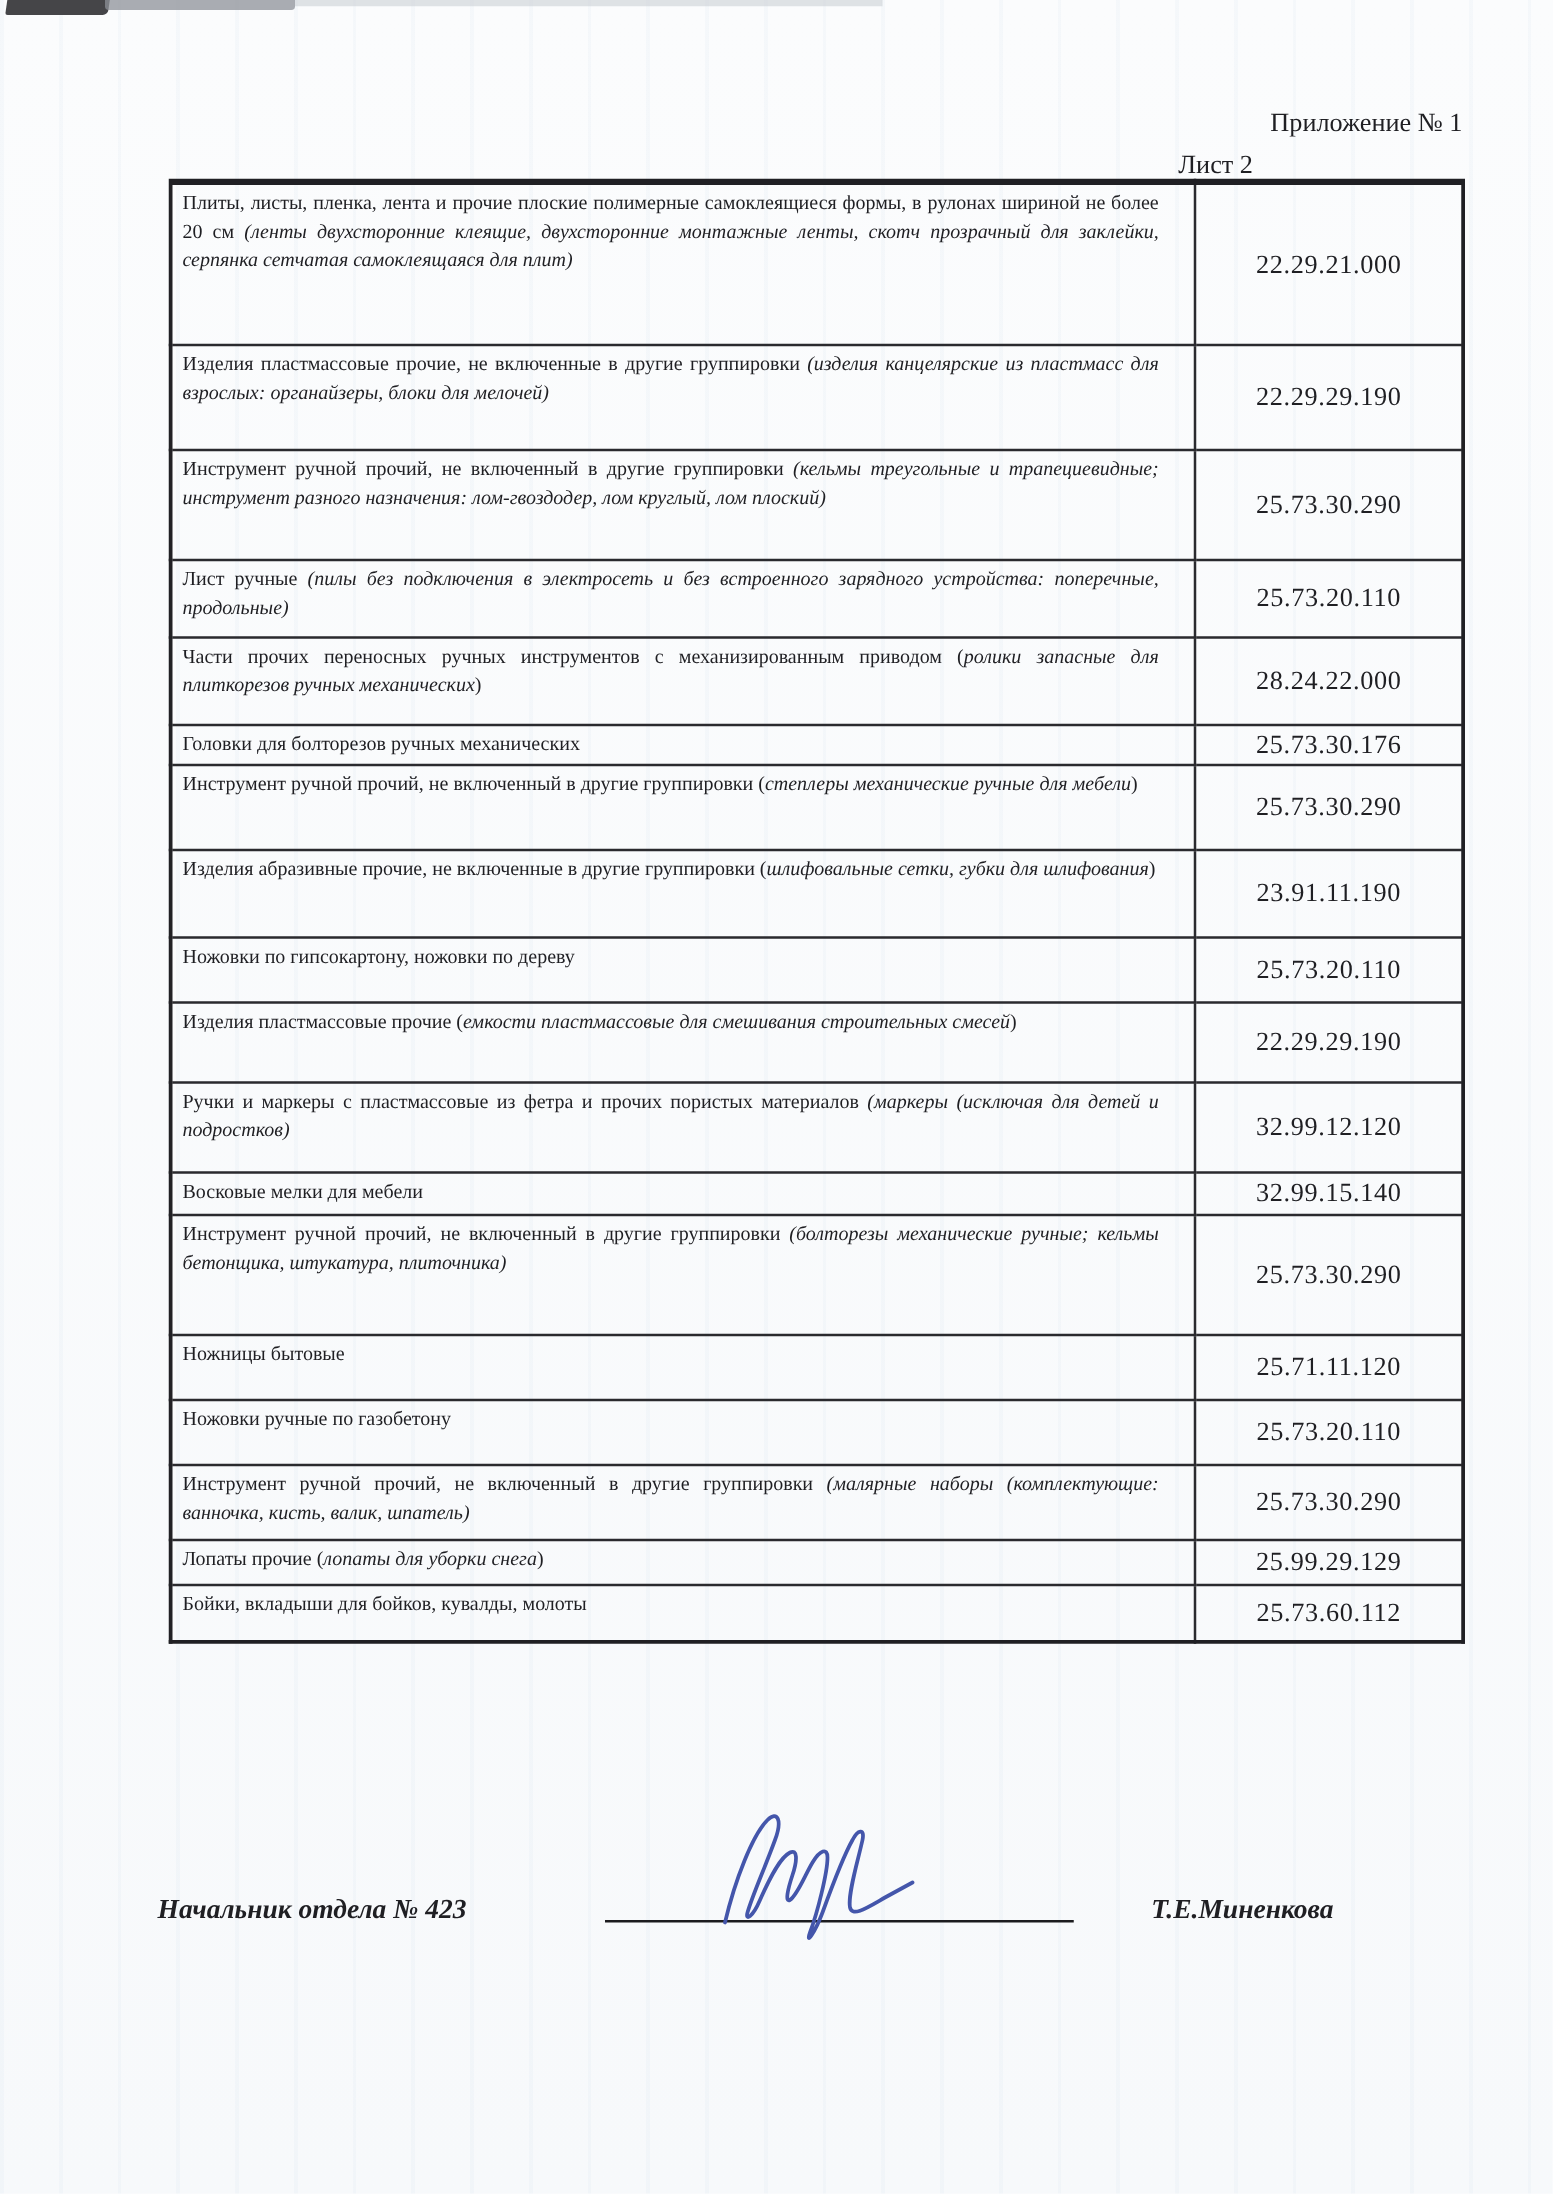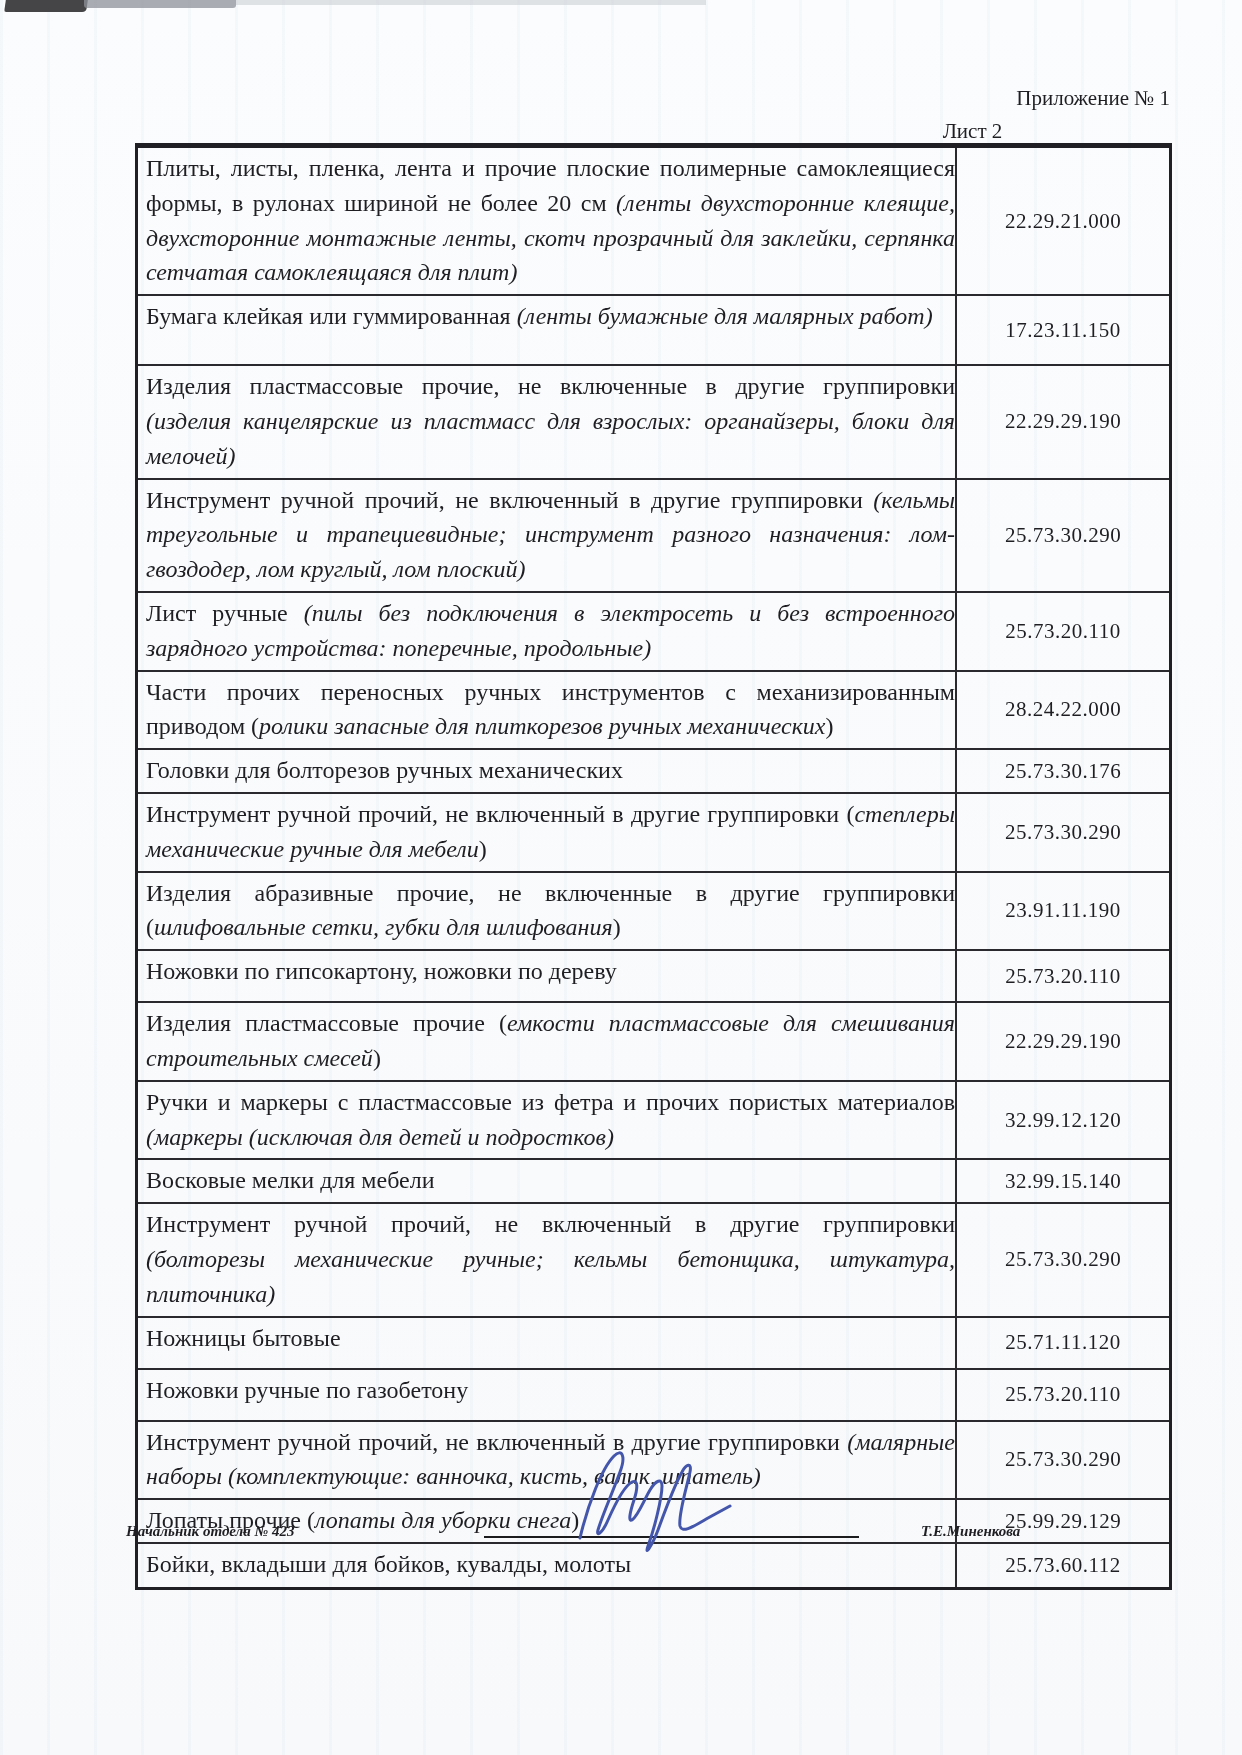--- a/index.html
+++ b/index.html
@@ -30,34 +30,34 @@
 
   table.main{
     position:absolute;left:135px;top:143px;
     width:1037px;border-collapse:collapse;
     border:3px solid #202024;border-top-width:5px;
     background:transparent;
   }
   td{border:2px solid #2a2a2e;}
   td.name-cell{
     vertical-align:top;
-    padding:3px 0 4px 8px;
-    font-size:24px;line-height:1.45;
+    padding:3px 28px 4px 8px;
+    font-size:16px;line-height:1.45;
     text-align:justify;
   }
   td.name-cell .it{font-style:italic;}
   td.code-cell{
     width:200px;text-align:center;vertical-align:middle;
     font-size:21px;letter-spacing:.5px;white-space:nowrap;
     padding:2px 6px;
   }
 
   .signature-row{
     position:absolute;left:126px;top:1448px;width:1000px;height:120px;
-    font-size:15px;font-weight:bold;font-style:italic;
+    font-size:22px;font-weight:bold;font-style:italic;
   }
   .sig-label{position:absolute;left:0;bottom:28px;}
   .sig-line{
     position:absolute;left:358px;bottom:30px;width:375px;height:2px;
     background:#1c1c1f;
   }
   .sig-ink{position:absolute;left:78px;bottom:-14px;width:220px;height:110px;overflow:visible;}
   .sig-ink path{stroke:var(--ink,#4456ab);stroke-width:3;fill:none;stroke-linecap:round;}
   .sig-name{position:absolute;left:795px;bottom:28px;}
 </style>
@@ -73,24 +73,20 @@
   <div class="doc-header">
     <div>Приложение № 1</div>
     <div class="sheet">Лист 2</div>
   </div>
 
   <table class="main">
     <tbody id="tbody">
         <tr style="height: 130px;">
           <td class="name-cell"><span>Плиты, листы, пленка, лента и прочие плоские полимерные самоклеящиеся формы, в рулонах шириной не более 20 см </span><span class="it">(ленты двухсторонние клеящие, двухсторонние монтажные ленты, скотч прозрачный для заклейки, серпянка сетчатая самоклеящаяся для плит)</span></td>
           <td class="code-cell">22.29.21.000</td>
-        </tr>
-        <tr style="height: 70px;">
-          <td class="name-cell"><span>Бумага клейкая или гуммированная </span><span class="it">(ленты бумажные для малярных работ)</span></td>
-          <td class="code-cell">17.23.11.150</td>
         </tr>
         <tr style="height: 84px;">
           <td class="name-cell"><span>Изделия пластмассовые прочие, не включенные в другие группировки </span><span class="it">(изделия канцелярские из пластмасс для взрослых: органайзеры, блоки для мелочей)</span></td>
           <td class="code-cell">22.29.29.190</td>
         </tr>
         <tr style="height: 88px;">
           <td class="name-cell"><span>Инструмент ручной прочий, не включенный в другие группировки </span><span class="it">(кельмы треугольные и трапециевидные; инструмент разного назначения: лом-гвоздодер, лом круглый, лом плоский)</span></td>
           <td class="code-cell">25.73.30.290</td>
         </tr>
         <tr style="height: 62px;">

